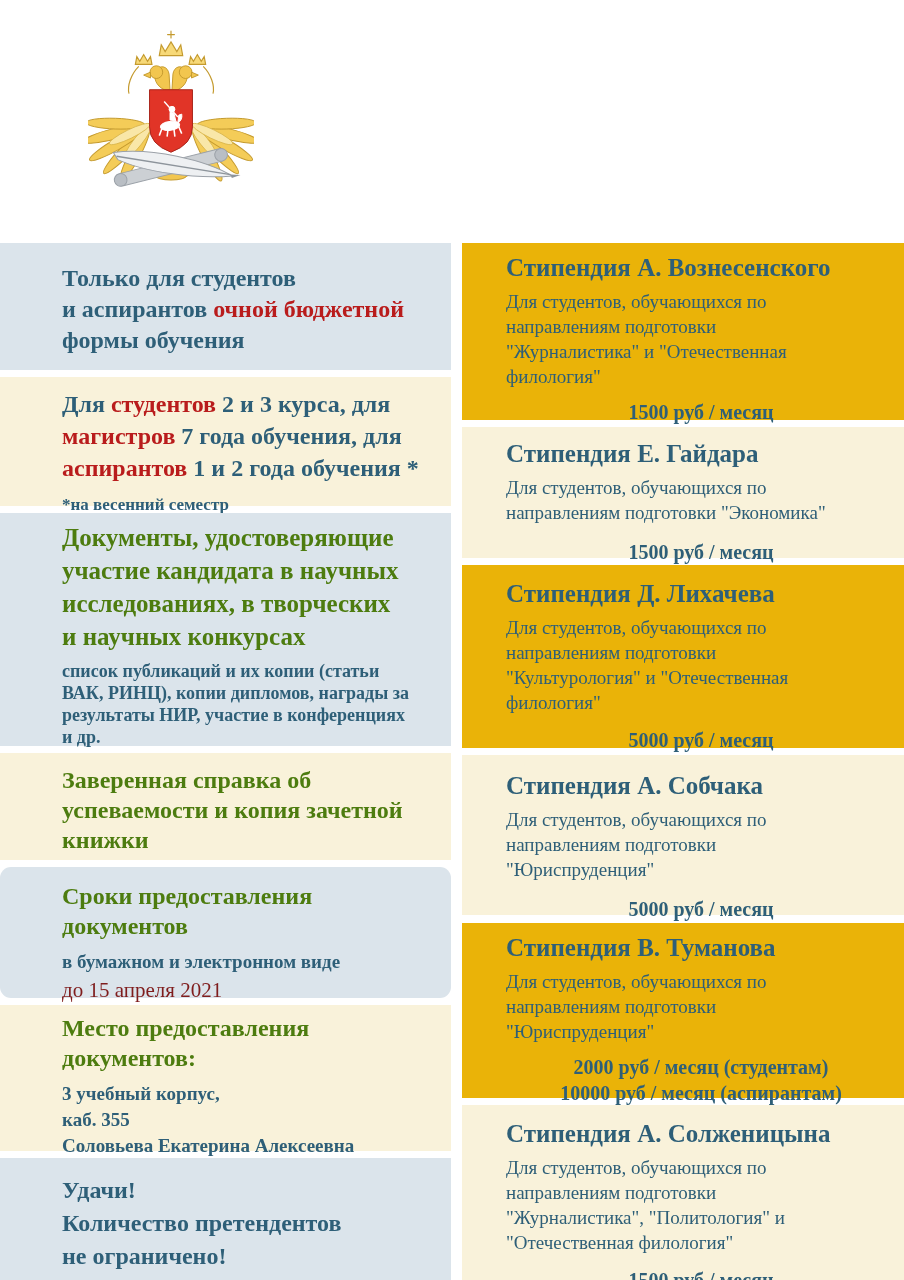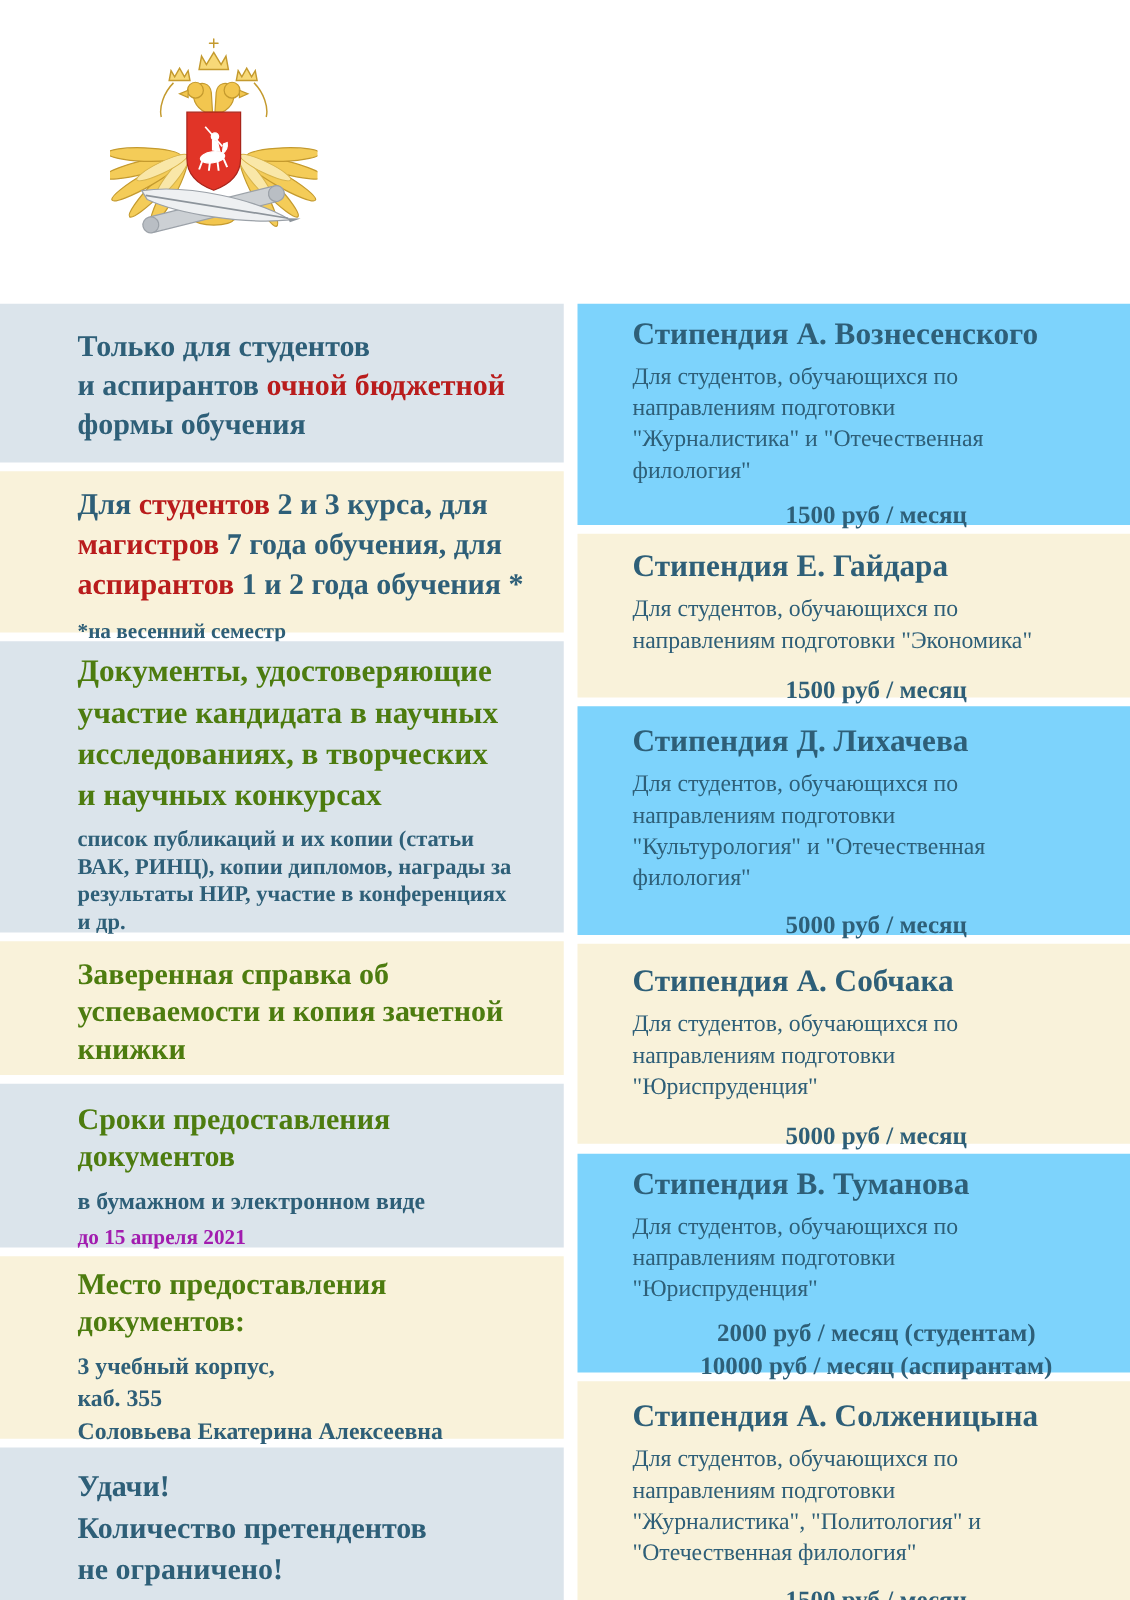--- a/index.html
+++ b/index.html
@@ -11,38 +11,38 @@
   .title{position:absolute;left:277px;top:64px;margin:0;font-size:40px;line-height:49px;
          font-weight:700;color:#2e5f78;white-space:pre-line;letter-spacing:0.2px;}
   .title .accent{color:#d2372a;}
 
   
   .block{position:absolute;box-sizing:border-box;}
   .left-col{left:0;width:451px;padding-left:62px;padding-right:8px;}
   .right-col{left:462px;width:442px;padding-left:44px;padding-right:8px;}
   .bg-blue{background:#dbe4eb;}
   .bg-cream{background:#f9f2da;}
-  .bg-lav{background:#7dd3fc;}
+  .bg-lav{background:#eab308;}
 
   .heading{margin:0;font-size:24px;line-height:30px;font-weight:700;color:#4d7c0f;white-space:pre-line;}
   .rich{display:block;font-size:24px;line-height:31px;font-weight:700;color:#2e5f78;white-space:pre-line;}
   .rich .accent{color:#b91c1c;}
   .body-text{margin:0;font-size:18px;line-height:23px;font-weight:700;color:#2e5f78;white-space:pre-line;}
-  .accent-line{margin:0;font-size:17px;line-height:28px;font-weight:700;color:#a21caf;white-space:pre-line;}
+  .accent-line{margin:0;font-size:21px;line-height:28px;font-weight:400;color:#7f1d1d;white-space:pre-line;}
 
   
   .lb1{top:243px;height:127px;padding-top:20px;}
   .lb2{top:377px;height:129px;padding-top:11px;}
   .lb2 .rich{line-height:32px;}
   .lb2 .footnote{margin-top:9px;font-size:17px;}
   .lb3{top:513px;height:233px;padding-top:8px;}
   .lb3 .heading{line-height:33px;font-size:25px;}
   .lb3 .body-text{margin-top:7px;line-height:22px;}
   .lb4{top:753px;height:107px;padding-top:12px;}
-  .lb5{top:867px;height:131px;padding-top:14px;}
+  .lb5{top:867px;height:131px;padding-top:14px;border-radius:11px;}
   .lb5 .body-text{margin-top:8px;font-size:19px;line-height:26px;}
   .lb5 .accent-line{margin-top:1px;}
   .lb6{top:1005px;height:146px;padding-top:8px;}
   .lb6 .body-text{margin-top:8px;font-size:19px;line-height:26px;}
   .lb7{top:1158px;height:122px;padding-top:16px;}
   .lb7 .rich{line-height:33px;}
 
   
   .card-title{margin:0;font-size:25px;line-height:30px;font-weight:700;color:#2e5f78;white-space:pre-line;}
   .card-desc{margin:6px 0 0 0;font-size:19px;line-height:25px;font-weight:400;color:#2e5f78;white-space:pre-line;}

